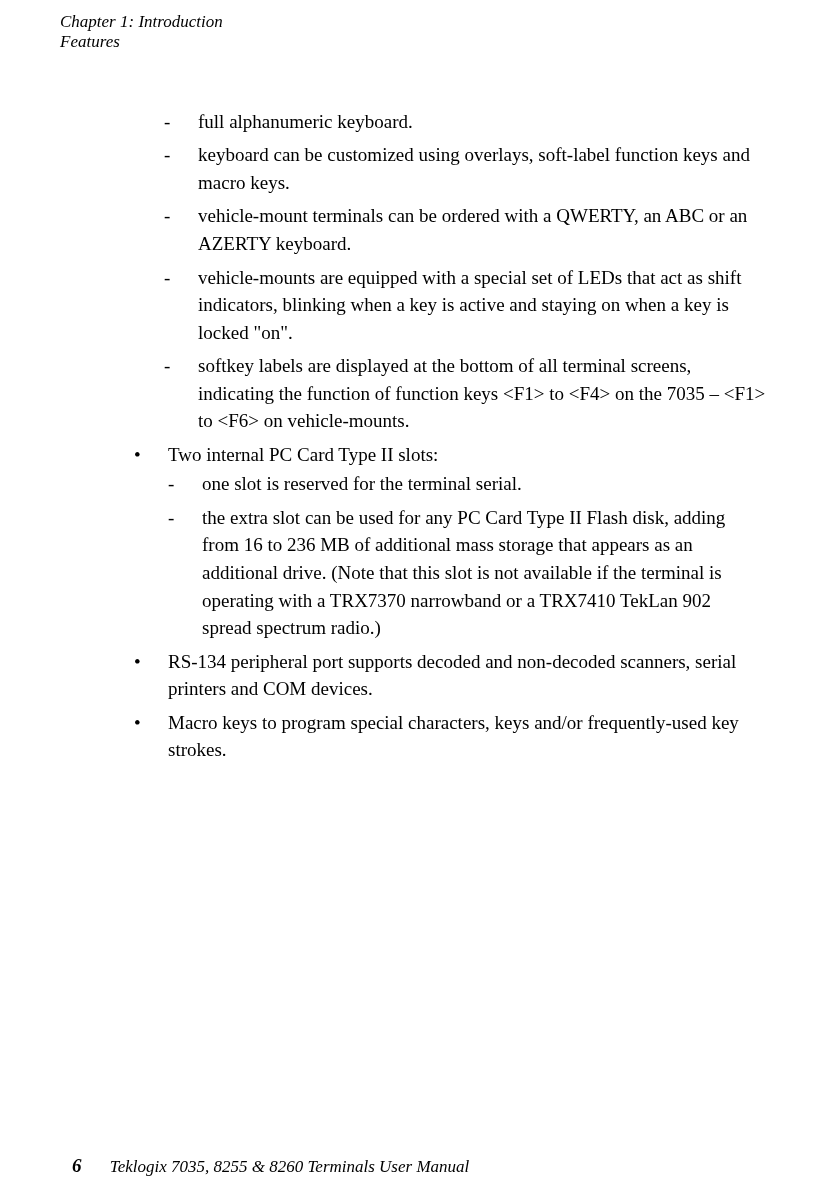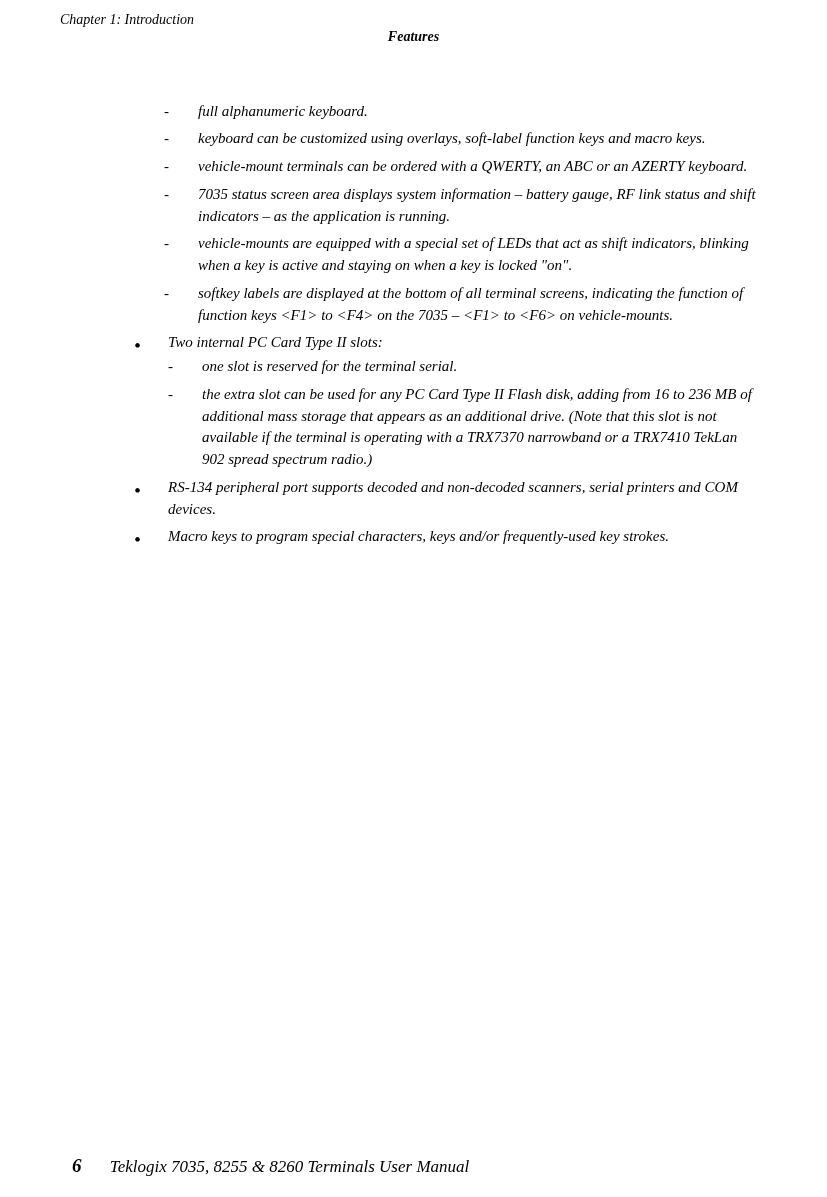--- a/index.html
+++ b/index.html
@@ -7,31 +7,30 @@
     width:827px;
     height:1197px;
     font-family:"Times New Roman",Times,serif;
     color:#000;
     position:relative;
     box-sizing:border-box;
     padding:12px 60px 50px 60px;
   }
   .header{
     font-style:italic;
-    font-size:14px;
+    font-size:17px;
     line-height:1.2;
     margin-bottom:55px;
   }
   .header .chapter{font-weight:400;}
-  .header .section{font-weight:700;text-align:center;}
+  .header .section{font-weight:400;}
   .content{
-    font-size:15px;
+    font-size:19px;
     line-height:1.45;
     padding-left:70px;
-    font-style:italic;
   }
   ul.bullets{list-style:none;margin:4px;padding:0;}
   ul.bullets>li{
     position:relative;
     padding-left:34px;
     margin-bottom:6px;
   }
   ul.bullets>li::before{
     content:"•";
     position:absolute;
@@ -77,21 +76,20 @@
   <div class="chapter">Chapter 1: Introduction</div>
   <div class="section">Features</div>
 </div>
 
 <div class="content">
 
   <ul class="dashes" style="padding-left:34px;">
     <li><span>full alphanumeric keyboard.</span></li>
     <li><span>keyboard can be customized using overlays, soft-label function keys and macro keys.</span></li>
     <li><span>vehicle-mount terminals can be ordered with a QWERTY, an ABC or an AZERTY keyboard.</span></li>
-    <li><span>7035 status screen area displays system information – battery gauge, RF link status and shift indicators – as the application is running.</span></li>
     <li><span>vehicle-mounts are equipped with a special set of LEDs that act as shift indicators, blinking when a key is active and staying on when a key is locked "on".</span></li>
     <li><span>softkey labels are displayed at the bottom of all terminal screens, indicating the function of function keys &lt;F1&gt; to &lt;F4&gt; on the 7035 – &lt;F1&gt; to &lt;F6&gt; on vehicle-mounts.</span></li>
   </ul>
 
   <ul class="bullets">
     <li>
       <span>Two internal PC Card Type II slots:</span>
       <ul class="dashes">
         <li><span>one slot is reserved for the terminal serial.</span></li>
         <li><span>the extra slot can be used for any PC Card Type II Flash disk, adding from 16 to 236 MB of additional mass storage that appears as an additional drive. (Note that this slot is not available if the terminal is operating with a TRX7370 narrowband or a TRX7410 TekLan 902 spread spectrum radio.)</span></li>

